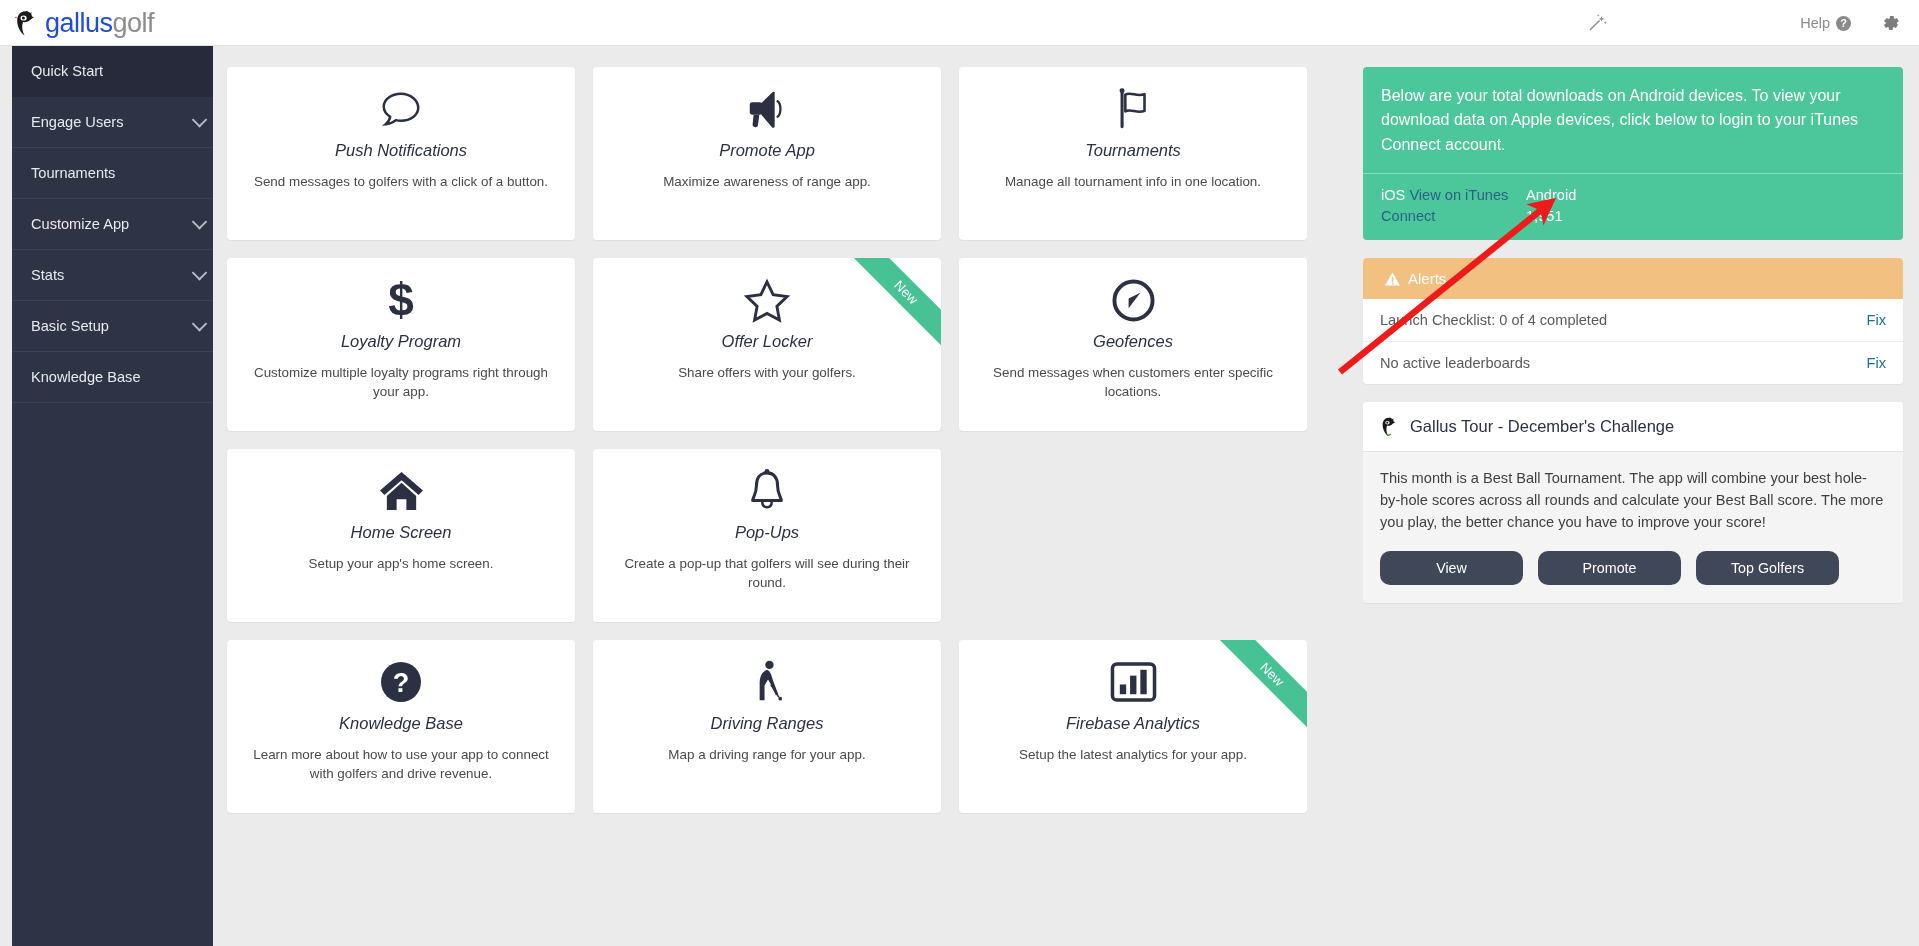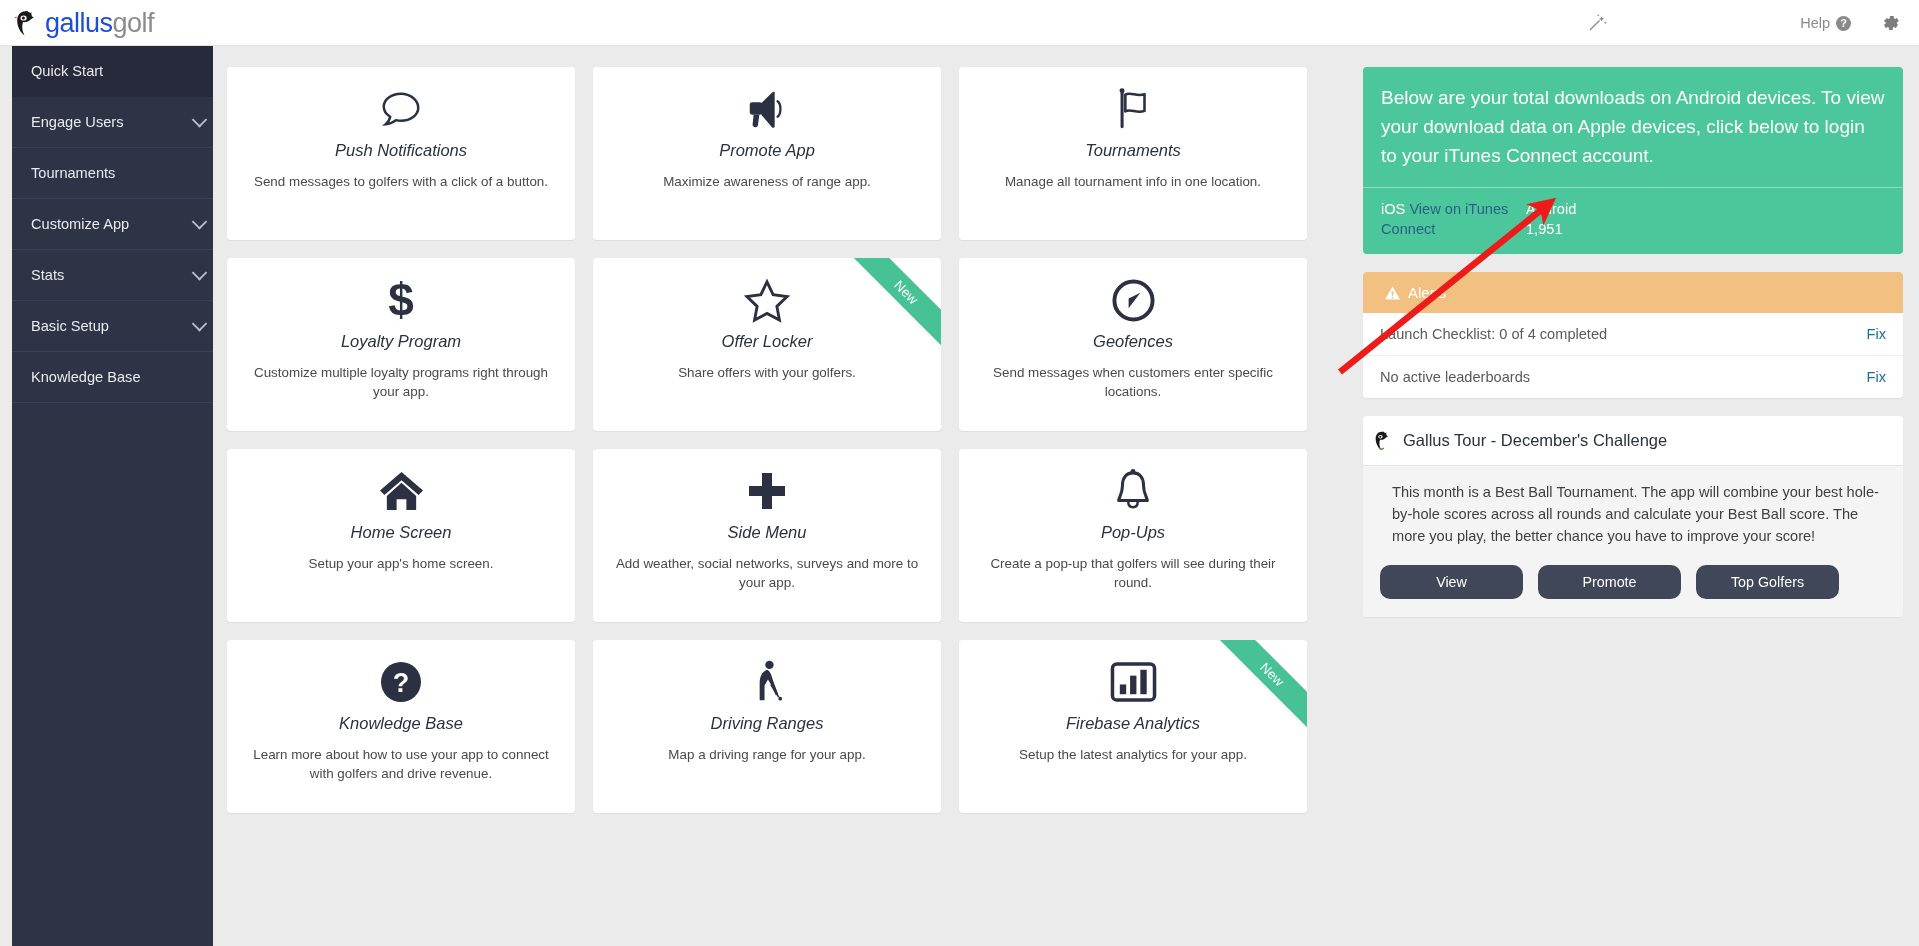--- a/index.html
+++ b/index.html
@@ -123,21 +123,21 @@
   }
   .panel-green {
     background: #4cc79b;
     border-radius: 4px;
     color: #ffffff;
     margin-bottom: 18px;
     overflow: hidden;
   }
   .panel-green .pg-body {
     padding: 17px 18px 16px 18px;
-    font-size: 19px; line-height: 1.52;
+    font-size: 16px; line-height: 1.52;
   }
   .panel-green .pg-foot {
     border-top: 1px solid rgba(255,255,255,0.38);
     padding: 11px 6px 14px 18px;
     display: flex;
     font-size: 14.6px; line-height: 1.42;
   }
   .pg-col { width: 148px; }
   .pg-col.first { width: 145px; }
   .pg-label { color: #ffffff; }
@@ -162,31 +162,31 @@
     display: flex; align-items: center; justify-content: space-between;
     padding: 13px 17px;
     font-size: 14.6px; color: #5a5a5a;
     border-top: 1px solid #efefef;
   }
   .alert-row:first-of-type { border-top: none; }
   .fix-link { color: #1d6d9c; text-decoration: none; font-size: 14.6px; cursor: pointer; }
 
   .panel-head-white {
     display: flex; align-items: center; gap: 10px;
-    padding: 14px 10px;
+    padding: 14px 17px;
     font-size: 16.5px; color: #2b3043;
     border-bottom: 1px solid #e4e4e4;
     background: #ffffff;
   }
   .panel-body-gray {
     background: #f4f4f4;
     padding: 16px 17px 18px 17px;
   }
   .panel-body-gray p {
-    font-size: 14.6px; color: #3f3f3f; line-height: 1.5; margin-bottom: 17px; margin-left: 12px;
+    font-size: 14.6px; color: #3f3f3f; line-height: 1.5; margin-bottom: 17px;
   }
   .btn-row { display: flex; gap: 15px; }
   .btn {
     background: #3f4758;
     color: #ffffff;
     border: none; border-radius: 10px;
     font-size: 14.3px;
     padding: 9px 0;
     width: 143px;
     text-align: center;
@@ -345,29 +345,20 @@
             <svg width="47" height="44" viewBox="0 0 48 45">
               <path d="M24 3 L46 22 L41.5 26.5 L24 11.5 L6.5 26.5 L2 22 Z" fill="#2b3043"></path>
               <path d="M24 14 L39 27.5 L39 42 L29 42 L29 31 L19 31 L19 42 L9 42 L9 27.5 Z" fill="#2b3043"></path>
             </svg>
           </div>
           <div class="card-title">Home Screen</div>
           <div class="card-desc">Setup your app's home screen.</div>
         </div>
         <div class="card">
           <div class="card-icon">
-            <svg width="44" height="44" viewBox="0 0 44 44">
-              <path d="M17 4 h10 v13 h13 v10 h-13 v13 h-10 v-13 h-13 v-10 h13 z" fill="#2b3043"></path>
-            </svg>
-          </div>
-          <div class="card-title">Side Menu</div>
-          <div class="card-desc">Add weather, social networks, surveys and more to your app.</div>
-        </div>
-        <div class="card">
-          <div class="card-icon">
             <svg width="42" height="46" viewBox="0 0 44 48">
               <path d="M22 5 C14 5 11 11 11 18 C11 27 7 31 7 34 L37 34 C37 31 33 27 33 18 C33 11 30 5 22 5 Z" fill="none" stroke="#2b3043" stroke-width="3.2" stroke-linejoin="round"></path>
               <circle cx="22" cy="3.5" r="2.6" fill="#2b3043"></circle>
               <path d="M17 35 C17 39 19.3 41 22 41 C24.7 41 27 39 27 35" fill="none" stroke="#2b3043" stroke-width="2.6"></path>
             </svg>
           </div>
           <div class="card-title">Pop-Ups</div>
           <div class="card-desc">Create a pop-up that golfers will see during their round.</div>
         </div>
       </div>

